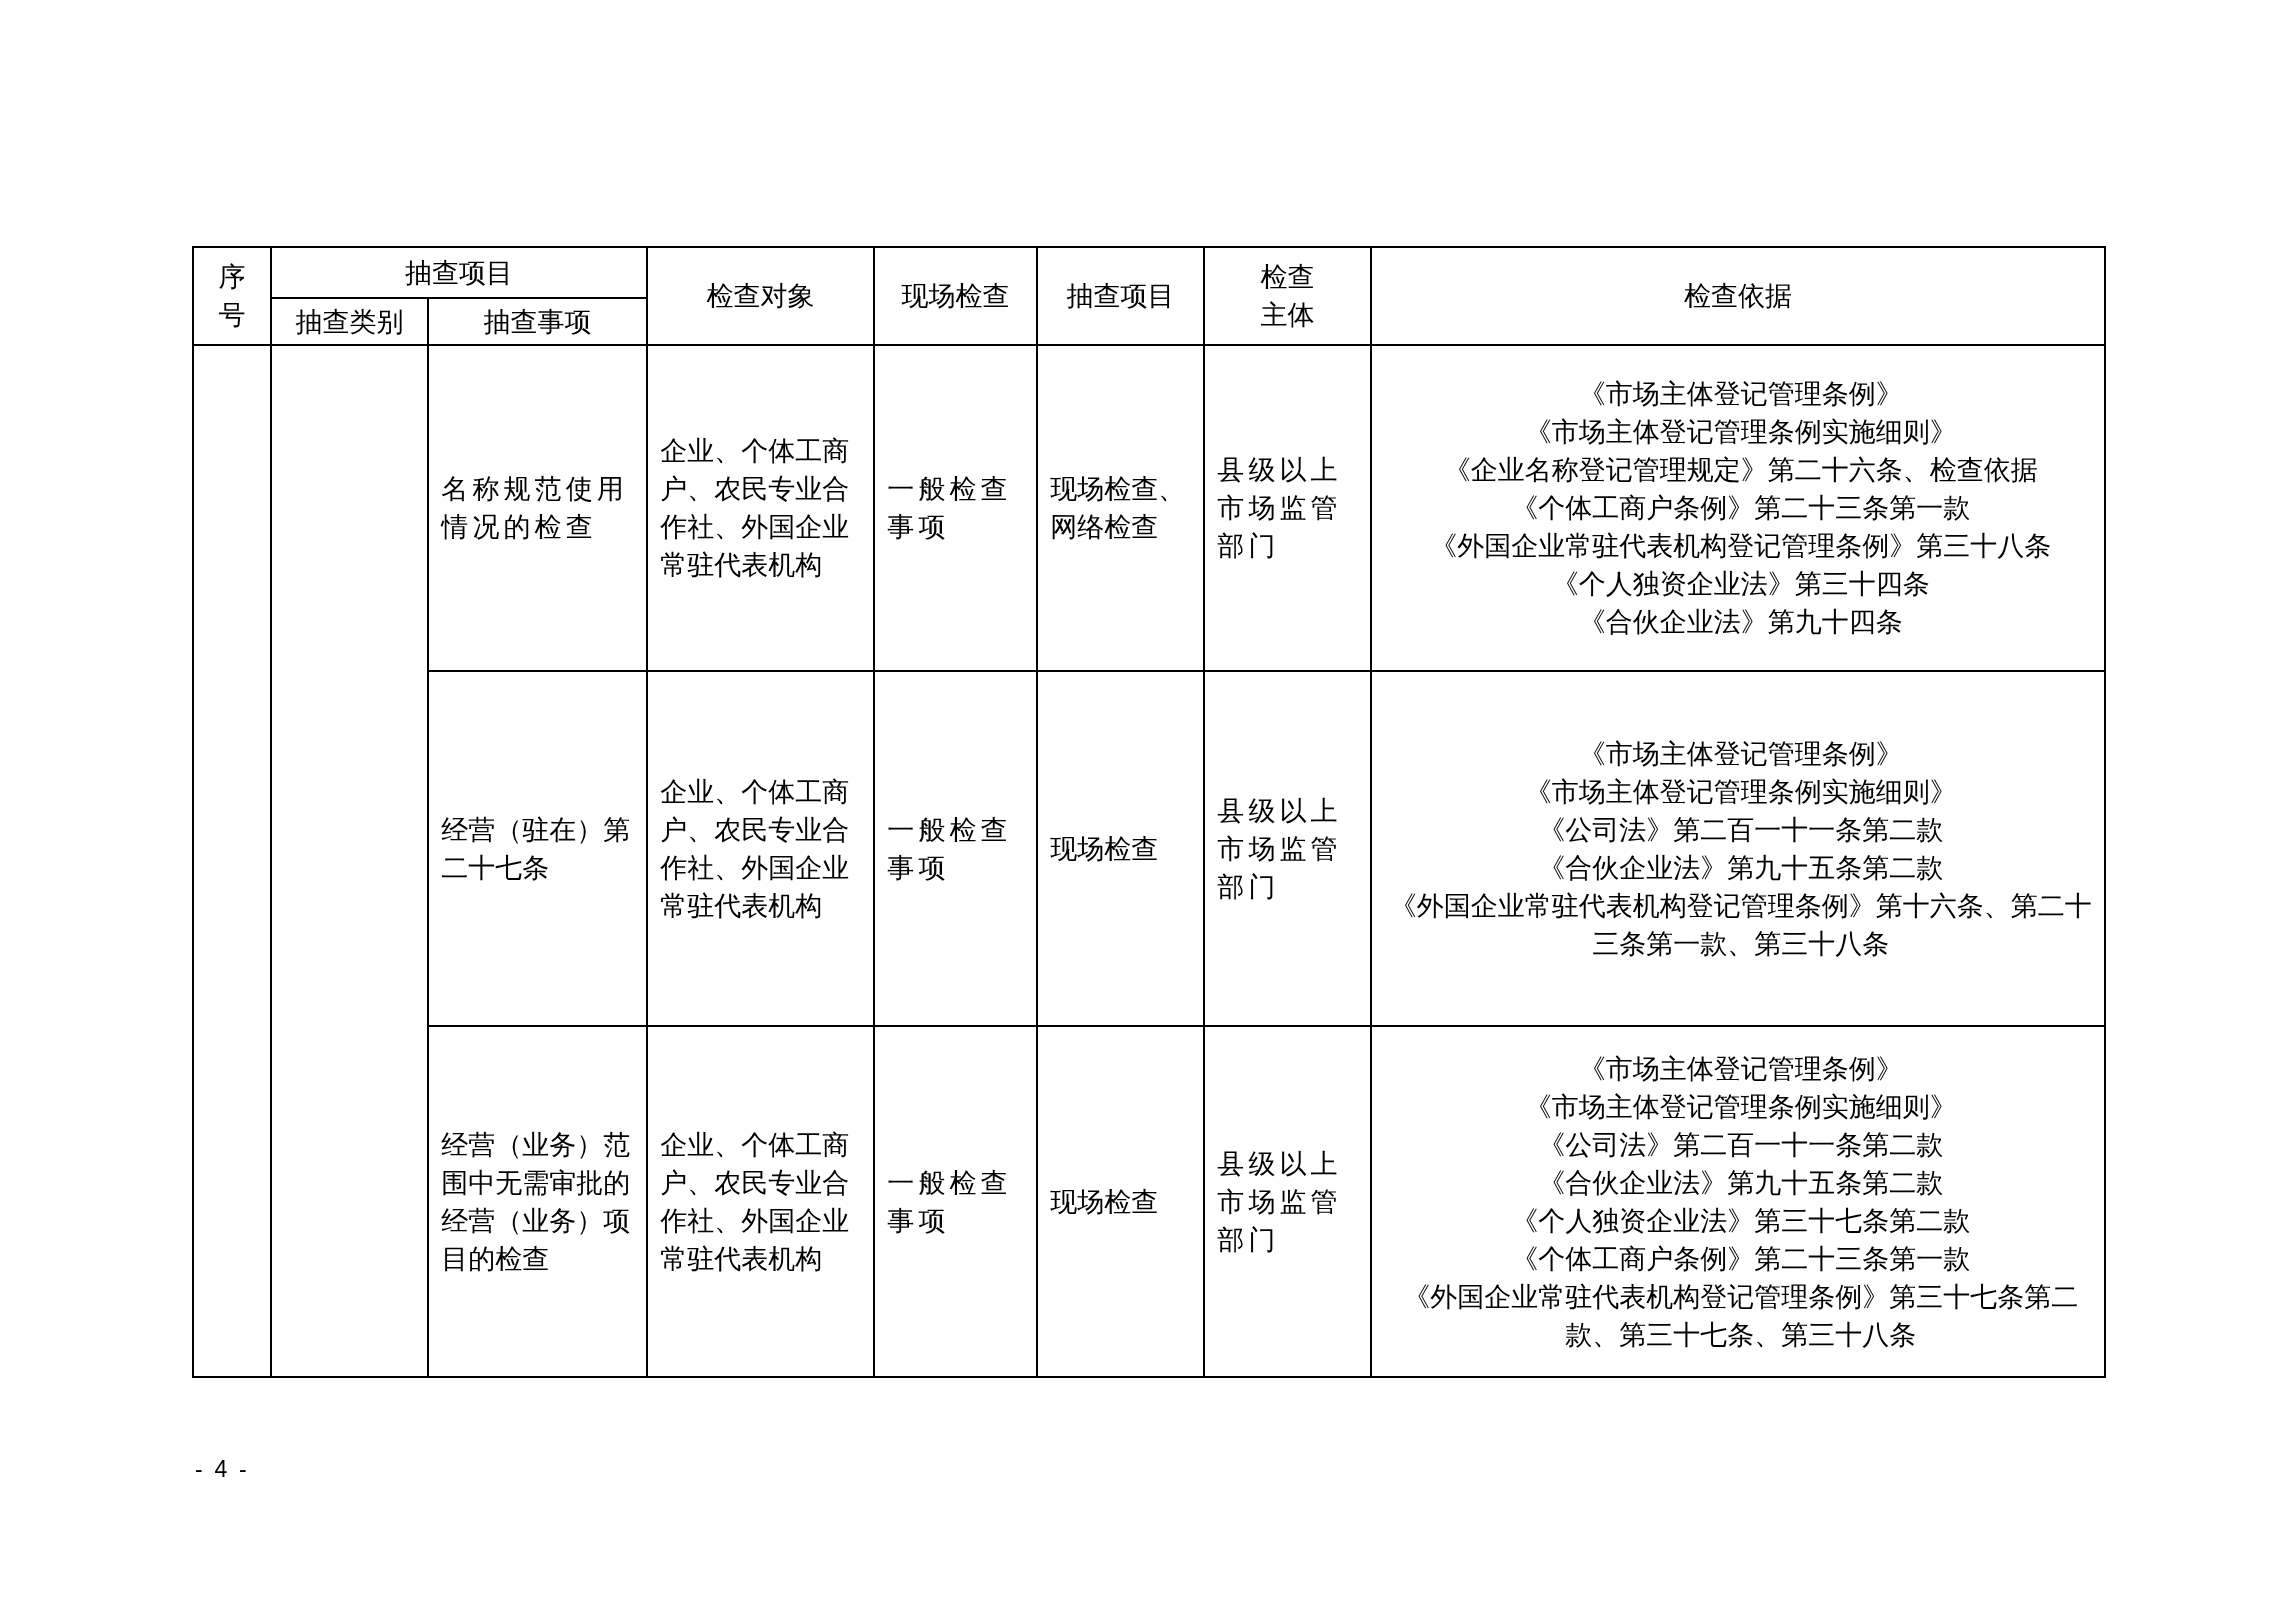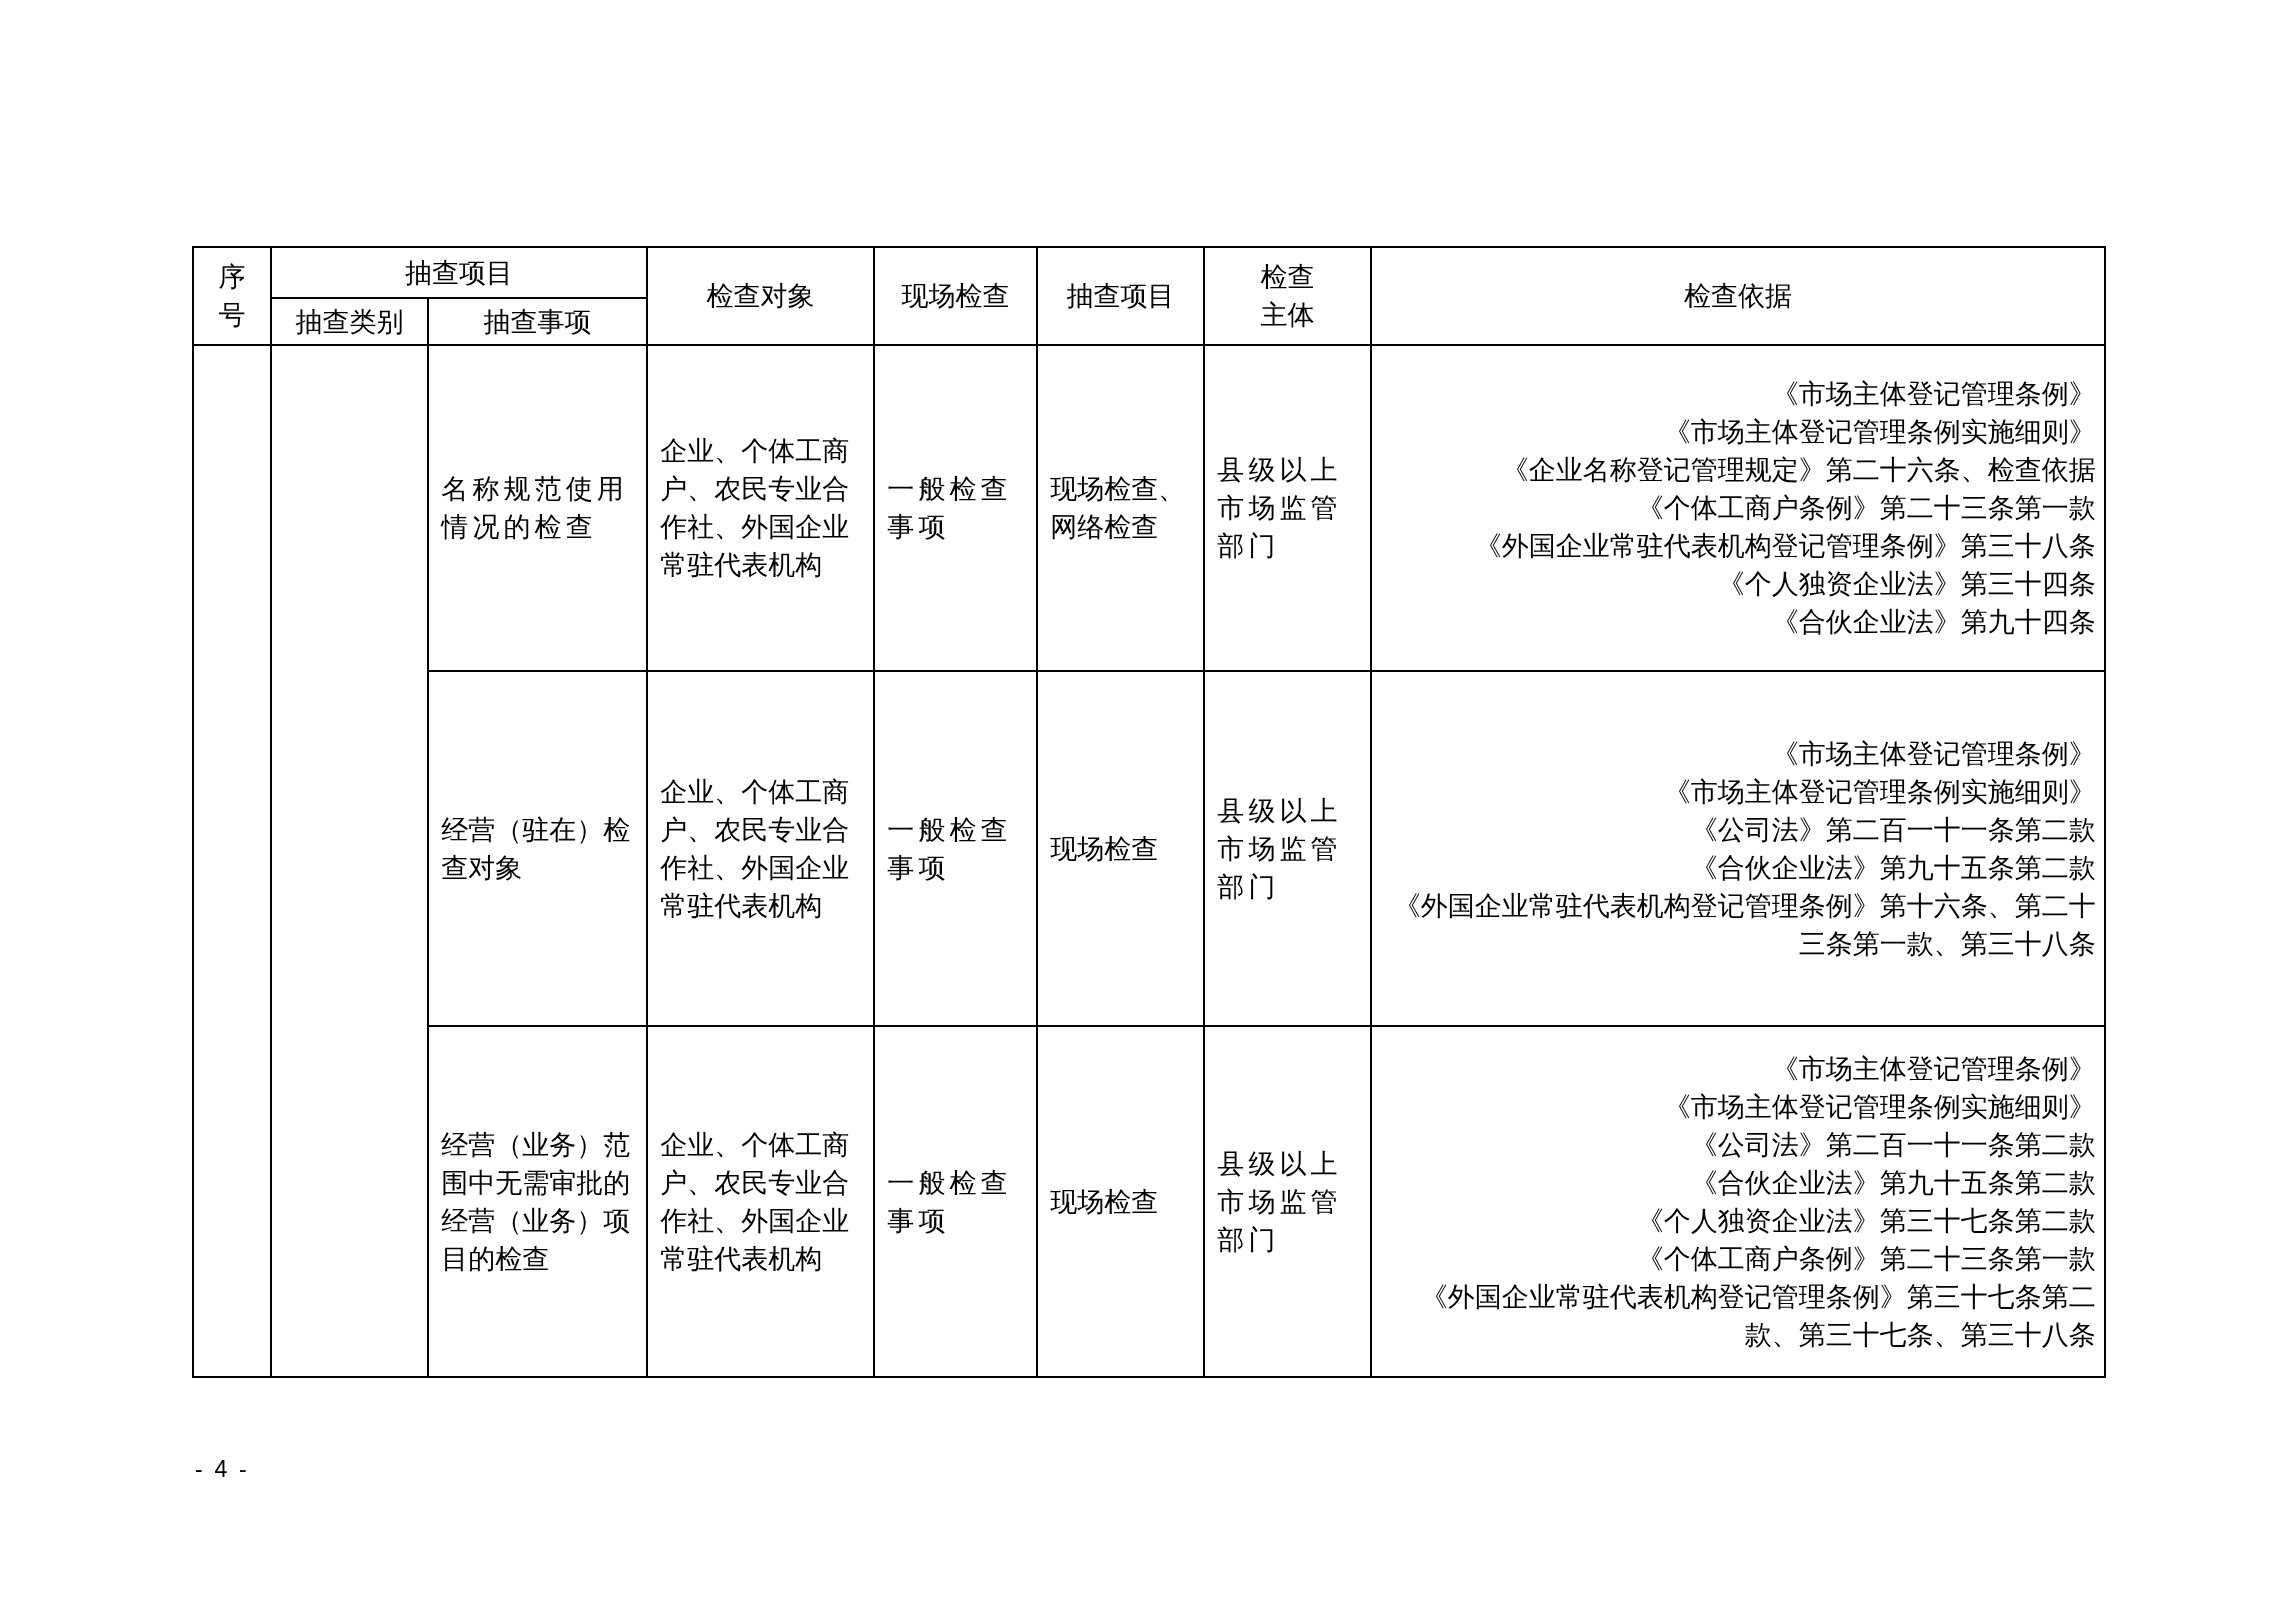--- a/index.html
+++ b/index.html
@@ -5,21 +5,21 @@
   html, body { margin: 0; padding: 0; background: #ffffff; }
   body { width: 2295px; height: 1623px; position: relative; overflow: hidden;
          font-family: "DejaVu Serif", "Liberation Serif", serif; color: #000; }
   .page { position: absolute; left: 0; top: 0; width: 2295px; height: 1623px; }
   table.grid { position: absolute; left: 192px; top: 246px; border-collapse: collapse;
                table-layout: fixed; width: 1912px; }
   table.grid td, table.grid th { border: 2px solid #000; padding: 0; font-weight: normal;
                font-size: 27px; line-height: 38px; vertical-align: middle; }
   th.center, td.center { text-align: center; }
   .cellpad { padding: 0 12.3px !important; }
-  .basis { padding: 0 8.2px 0 13.6px !important; text-align: right; margin-left: 28px; }
+  .basis { padding: 0 8.2px 0 13.6px !important; text-align: center; margin-left: 28px; }
   .basis div { white-space: normal; }
   .spaced { letter-spacing: 4.1px; }
   .pagenum { position: absolute; left: 195px; top: 1456px; font-family: "Liberation Sans", sans-serif;
              font-size: 23px; line-height: 27px; letter-spacing: 2.7px; }
 </style>
 </head>
 <body>
 
 <div class="page">
   <table class="grid">
@@ -67,21 +67,21 @@
         <div>《市场主体登记管理条例实施细则》</div>
         <div>《企业名称登记管理规定》第二十六条、检查依据</div>
         <div>《个体工商户条例》第二十三条第一款</div>
         <div>《外国企业常驻代表机构登记管理条例》第三十八条</div>
         <div>《个人独资企业法》第三十四条</div>
         <div>《合伙企业法》第九十四条</div>
       </td>
     </tr>
 
     <tr style="height:355px">
-      <td class="cellpad">经营（驻在）检查对象</td>
+      <td class="cellpad">经营（驻在）第二十七条</td>
       <td class="cellpad">企业、个体工商户、农民专业合作社、外国企业常驻代表机构</td>
       <td class="cellpad spaced">一般检查事项</td>
       <td class="cellpad">现场检查</td>
       <td class="cellpad spaced">县级以上市场监管部门</td>
       <td class="basis">
         <div>《市场主体登记管理条例》</div>
         <div>《市场主体登记管理条例实施细则》</div>
         <div>《公司法》第二百一十一条第二款</div>
         <div>《合伙企业法》第九十五条第二款</div>
         <div>《外国企业常驻代表机构登记管理条例》第十六条、第二十三条第一款、第三十八条</div>

